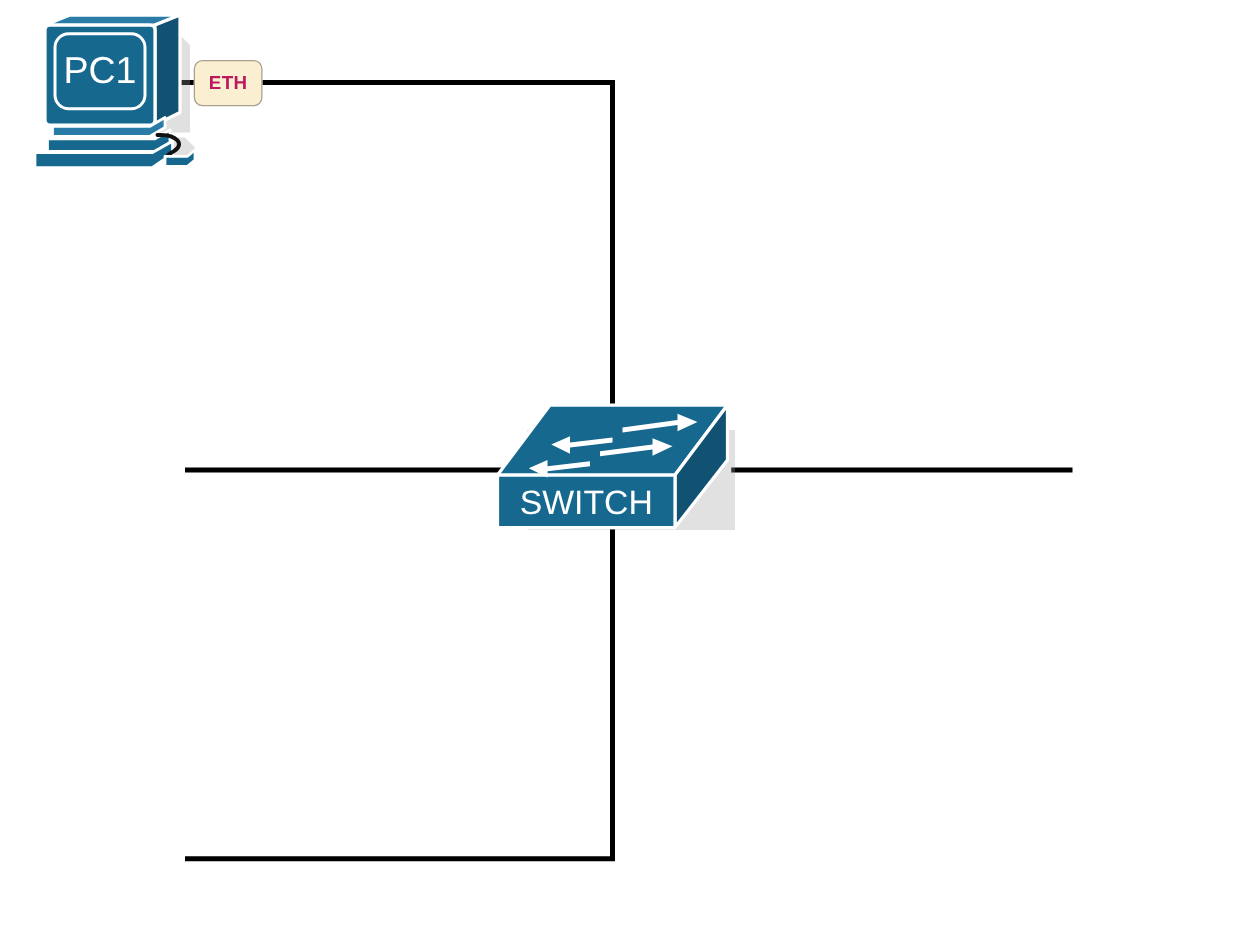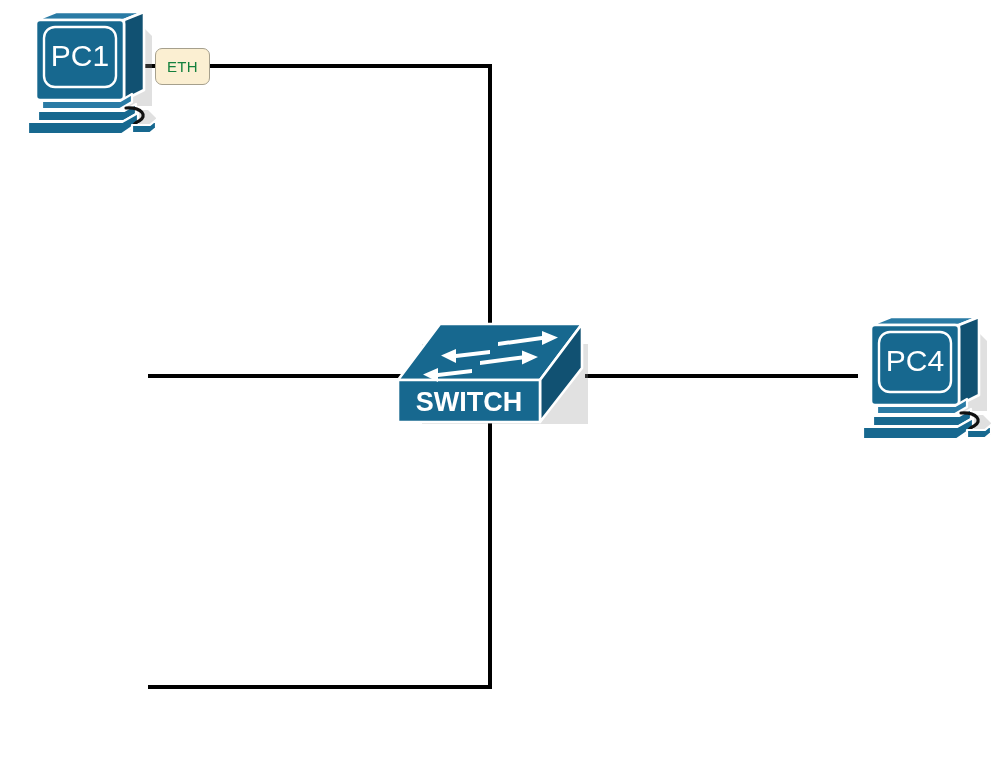--- a/index.html
+++ b/index.html
@@ -13,23 +13,23 @@
   #canvas{position:relative;width:1000px;height:760px;}
   #wires{position:absolute;left:0;top:0;width:1000px;height:760px;}
   .node{position:absolute;}
   .pc{width:140px;height:128px;}
   .sw{width:200px;height:120px;}
   .eth-label{
     position:absolute;
     background:#fbefd2;
     border:1.6px solid #a6a08d;
     border-radius:7px;
-    color:#15803d;
+    color:#be185d;
     font-size:15px;
-    font-weight:normal;
+    font-weight:bold;
     letter-spacing:.3px;
     display:flex;align-items:center;justify-content:center;
     box-sizing:border-box;
   }
 </style>
 </head>
 <body>
 
 <div id="canvas">
 
@@ -68,40 +68,22 @@
       <path d="M8,112 L102,112 L118,103 L118,113 L102,124 L8,124 Z" fill="#17688f" stroke="#ffffff" stroke-width="2.2" stroke-linejoin="round"></path>
 
       <path d="M106,98 C122,97 128,106 119,111 C111,115 113,119 119,120" fill="none" stroke="#111111" stroke-width="3.2" stroke-linecap="round"></path>
 
       <path d="M112,115 L130,115 L136,110 L136,118 L130,123 L112,123 Z" fill="#17688f" stroke="#ffffff" stroke-width="2.2" stroke-linejoin="round"></path>
     </svg>
   </div>
 
 
 
-  <div class="node" style="left:855px;top:315px;">
-    <svg class="pc" viewBox="0 0 140 128">
-      <g opacity=".30" fill="#9a9a9a">
-        <path d="M30,16 L122,16 L132,26 L132,96 L40,96 L30,86 Z"></path>
-        <path d="M26,100 L128,100 L136,108 L136,120 L34,120 Z"></path>
-      </g>
-      <path d="M16,10 L104,10 L124,2 L36,2 Z" fill="#2a7ba5" stroke="#ffffff" stroke-width="2.6" stroke-linejoin="round"></path>
-      <path d="M104,10 L124,2 L124,80 L104,90 Z" fill="#115172" stroke="#ffffff" stroke-width="2.6" stroke-linejoin="round"></path>
-      <rect x="16" y="10" width="88" height="80" rx="4" fill="#17688f" stroke="#ffffff" stroke-width="2.6"></rect>
-      <rect x="24" y="17" width="72" height="60" rx="11" fill="none" stroke="#ffffff" stroke-width="2.4"></rect>
-      <text x="60" y="56" text-anchor="middle" font-family="Liberation Sans, sans-serif" font-size="30" fill="#ffffff">PC4</text>
-      <path d="M22,91 L100,91 L112,84 L112,92 L100,99 L22,99 Z" fill="#2a7ba5" stroke="#ffffff" stroke-width="2.2" stroke-linejoin="round"></path>
-      <path d="M18,101 L104,101 L116,94 L116,104 L104,111 L18,111 Z" fill="#17688f" stroke="#ffffff" stroke-width="2.2" stroke-linejoin="round"></path>
-      <path d="M8,112 L102,112 L118,103 L118,113 L102,124 L8,124 Z" fill="#17688f" stroke="#ffffff" stroke-width="2.2" stroke-linejoin="round"></path>
-      <path d="M106,98 C122,97 128,106 119,111 C111,115 113,119 119,120" fill="none" stroke="#111111" stroke-width="3.2" stroke-linecap="round"></path>
-      <path d="M112,115 L130,115 L136,110 L136,118 L130,123 L112,123 Z" fill="#17688f" stroke="#ffffff" stroke-width="2.2" stroke-linejoin="round"></path>
-    </svg>
-  </div>
 
-  <div class="node" style="left:392px;top:318px;font-weight:bold;">
+  <div class="node" style="left:392px;top:318px;">
     <svg class="sw" viewBox="0 0 200 120">
       <g opacity=".30" fill="#9a9a9a">
         <path d="M30,26 L196,26 L196,106 L30,106 Z"></path>
       </g>
 
       <path d="M48,6 L190,6 L148,62 L6,62 Z" fill="#17688f" stroke="#ffffff" stroke-width="2.6" stroke-linejoin="round"></path>
 
       <path d="M190,6 L190,50 L148,104 L148,62 Z" fill="#115172" stroke="#ffffff" stroke-width="2.6" stroke-linejoin="round"></path>
 
       <rect x="6" y="62" width="142" height="42" fill="#17688f" stroke="#ffffff" stroke-width="2.6" stroke-linejoin="round"></rect>

